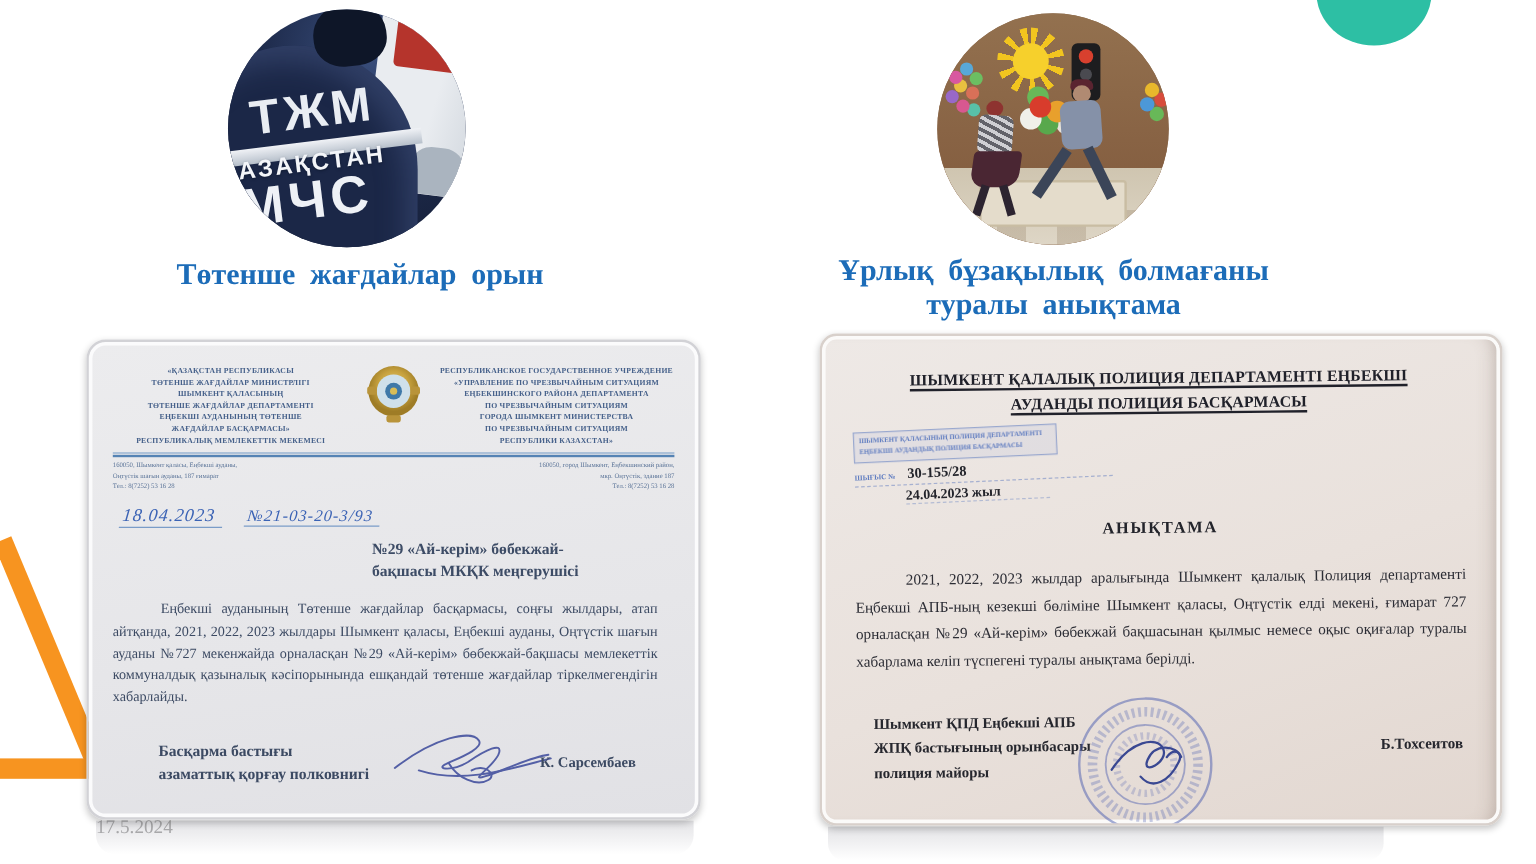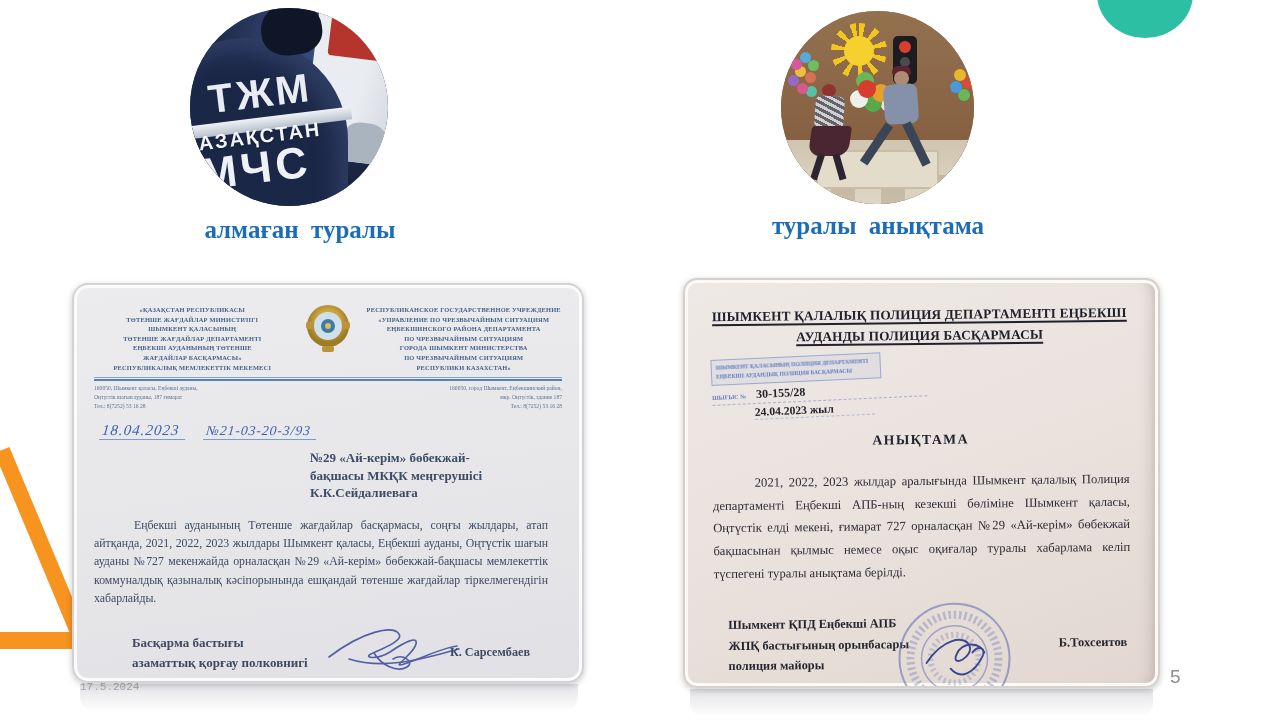--- a/index.html
+++ b/index.html
@@ -116,21 +116,21 @@
   .doc1-ref { margin-top:16px; margin-left:10px; font-style:italic; font-size:10.8px; color:#485572; }
   .doc1-body { margin-top:14px; width:97%; font-size:11.8px; line-height:1.55; text-align:justify;
     color:#3c4a63; text-indent:40px; font-weight:500; }
   .doc1-sign { position:relative; margin-top:20px; height:70px; }
   .sig-title { position:absolute; left:38px; top:6px; font-weight:bold; font-size:13px;
     line-height:1.5; color:#3c4a63; }
   .sig1 { position:absolute; left:225px; top:-4px; }
   .sig-name { position:absolute; right:32px; top:18px; font-weight:bold; font-size:12.2px; color:#3c4a63; }
 
   
-  .card-right { left:683px; top:278px; width:477px; height:410px;
+  .card-right { left:683px; top:278px; width:569px; height:410px;
     background:linear-gradient(160deg,#eee9e6 0%,#e9e1dc 55%,#e2d7d0 100%);
     border:2px solid #d8d0cb; border-radius:14px;
     box-shadow:0 0 0 3px #fbfaf9 inset, 0 2px 6px rgba(0,0,0,.22),
       inset -14px 0 16px -12px rgba(110,90,80,.45);
     padding:24px 28px 0 28px; overflow:hidden; }
   .doc2-inner { transform:rotate(-0.6deg); }
   .doc2-org { text-align:center; font-weight:bold; font-size:13.2px; line-height:1.6;
     color:#20212a; letter-spacing:.2px; }
   .doc2-org div { text-decoration:underline; text-underline-offset:3px; text-decoration-thickness:1.5px; }
   .doc2-stamp { margin-top:8px; width:215px; transform:rotate(-2deg); }
@@ -151,22 +151,22 @@
   .sig-title2 { position:absolute; left:14px; top:8px; font-weight:bold; font-size:12.4px;
     line-height:1.65; color:#26272e; }
   .stamp-round { position:absolute; left:178px; top:-8px; }
   .sig-name2 { position:absolute; right:4px; top:32px; font-weight:bold; font-size:12.6px; color:#26272e; }
 
   
   .reflection { position:absolute; z-index:0; height:28px;
     background:linear-gradient(rgba(185,185,192,.4), rgba(255,255,255,0)); }
   .refl-left { left:80px; top:684px; width:498px; border-radius:0 0 16px 16px; }
   .refl-right { left:690px; top:689px; width:463px; border-radius:0 0 14px 14px; }
-  .footer-date { position:absolute; left:80px; top:681px; z-index:1; font-size:11px;
-    color:#a8a8aa; font-family:Liberation Mono, monospace; }
+  .footer-date { position:absolute; left:80px; top:681px; z-index:1; font-size:16px;
+    color:#a8a8aa; font-family:Liberation Serif, serif; }
   .page-number { position:absolute; left:1170px; top:666px; z-index:2; font-size:19px;
     color:#8f8f91; font-family:"Liberation Sans", sans-serif; }
 </style>
 </head>
 <body>
 
 <div class="slide">
 
   <div class="teal-shape"></div>
 
@@ -206,23 +206,24 @@
     <div class="pr-p2">
       <div class="pr-p2-cap"></div>
       <div class="pr-p2-head"></div>
       <div class="pr-p2-torso"></div>
       <div class="pr-p2-leg1"></div>
       <div class="pr-p2-leg2"></div>
     </div>
   </div>
 
   <div class="heading heading-left">
-      <div>алмаған туралы</div>
+      <div>Төтенше жағдайлар орын</div>
     </div>
   <div class="heading heading-right">
+      <div>Ұрлық бұзақылық болмағаны</div>
       <div>туралы анықтама</div>
     </div>
 
   <div class="card card-left">
     <div class="doc1-header">
       <div class="doc1-col">
           <div>«ҚАЗАҚСТАН РЕСПУБЛИКАСЫ</div>
           <div>ТӨТЕНШЕ ЖАҒДАЙЛАР МИНИСТРЛІГІ</div>
           <div>ШЫМКЕНТ ҚАЛАСЫНЫҢ</div>
           <div>ТӨТЕНШЕ ЖАҒДАЙЛАР ДЕПАРТАМЕНТІ</div>
@@ -271,21 +272,20 @@
           <div>Тел.: 8(7252) 53 16 28</div>
         </div>
     </div>
     <div class="doc1-reg">
       <span>18.04.2023</span>
       <span class="reg-no">№21-03-20-3/93</span>
     </div>
     <div class="doc1-addressee">
         <div>№29 «Ай-керім» бөбекжай-</div>
         <div>бақшасы МКҚК меңгерушісі</div>
-        <div>К.К.Сейдалиеваға</div>
       </div>
     <div class="doc1-body">Еңбекші ауданының Төтенше жағдайлар басқармасы, соңғы жылдары, атап айтқанда, 2021, 2022, 2023 жылдары Шымкент қаласы, Еңбекші ауданы, Оңтүстік шағын ауданы №727 мекенжайда орналасқан №29 «Ай-керім» бөбекжай-бақшасы мемлекеттік коммуналдық қазыналық кәсіпорынында ешқандай төтенше жағдайлар тіркелмегендігін хабарлайды.</div>
     <div class="doc1-sign">
       <div class="sig-title">
           <div>Басқарма бастығы</div>
           <div>азаматтық қорғау полковнигі</div>
         </div>
       <svg class="sig1" width="150" height="56" viewBox="0 0 150 56">
         <g fill="none" stroke="#44519f" stroke-width="1.6" opacity="0.9" stroke-linecap="round">
           <path d="M10 34 C 44 8 74 2 80 11 C 85 18 60 27 52 31 C 44 35 58 37 71 29 C 87 18 99 13 97 21 C 95 31 70 46 85 41 C 99 37 122 25 138 23"></path>

